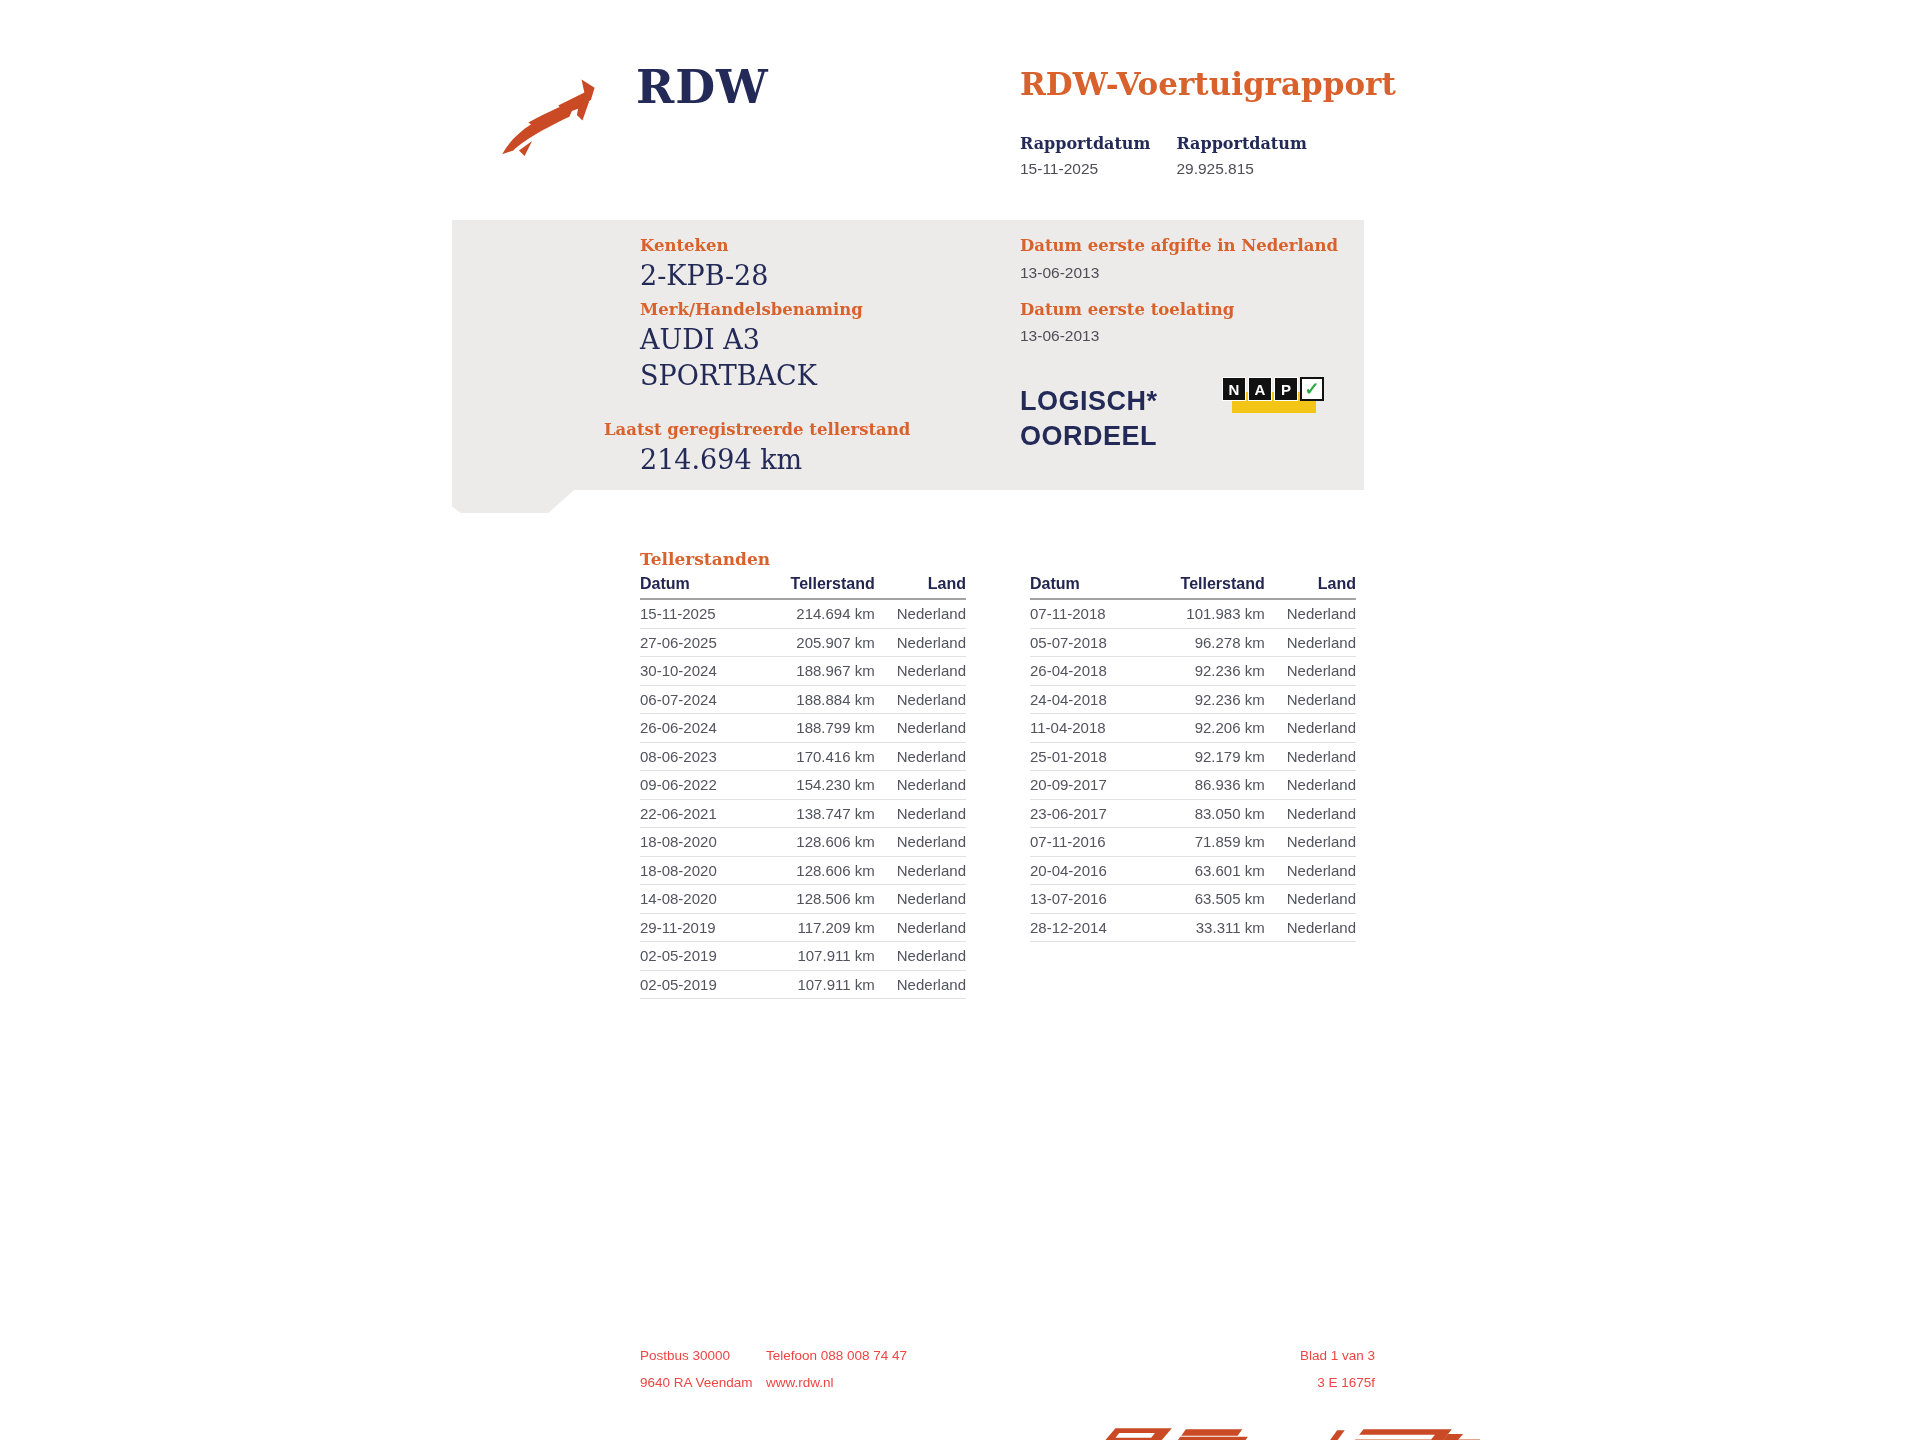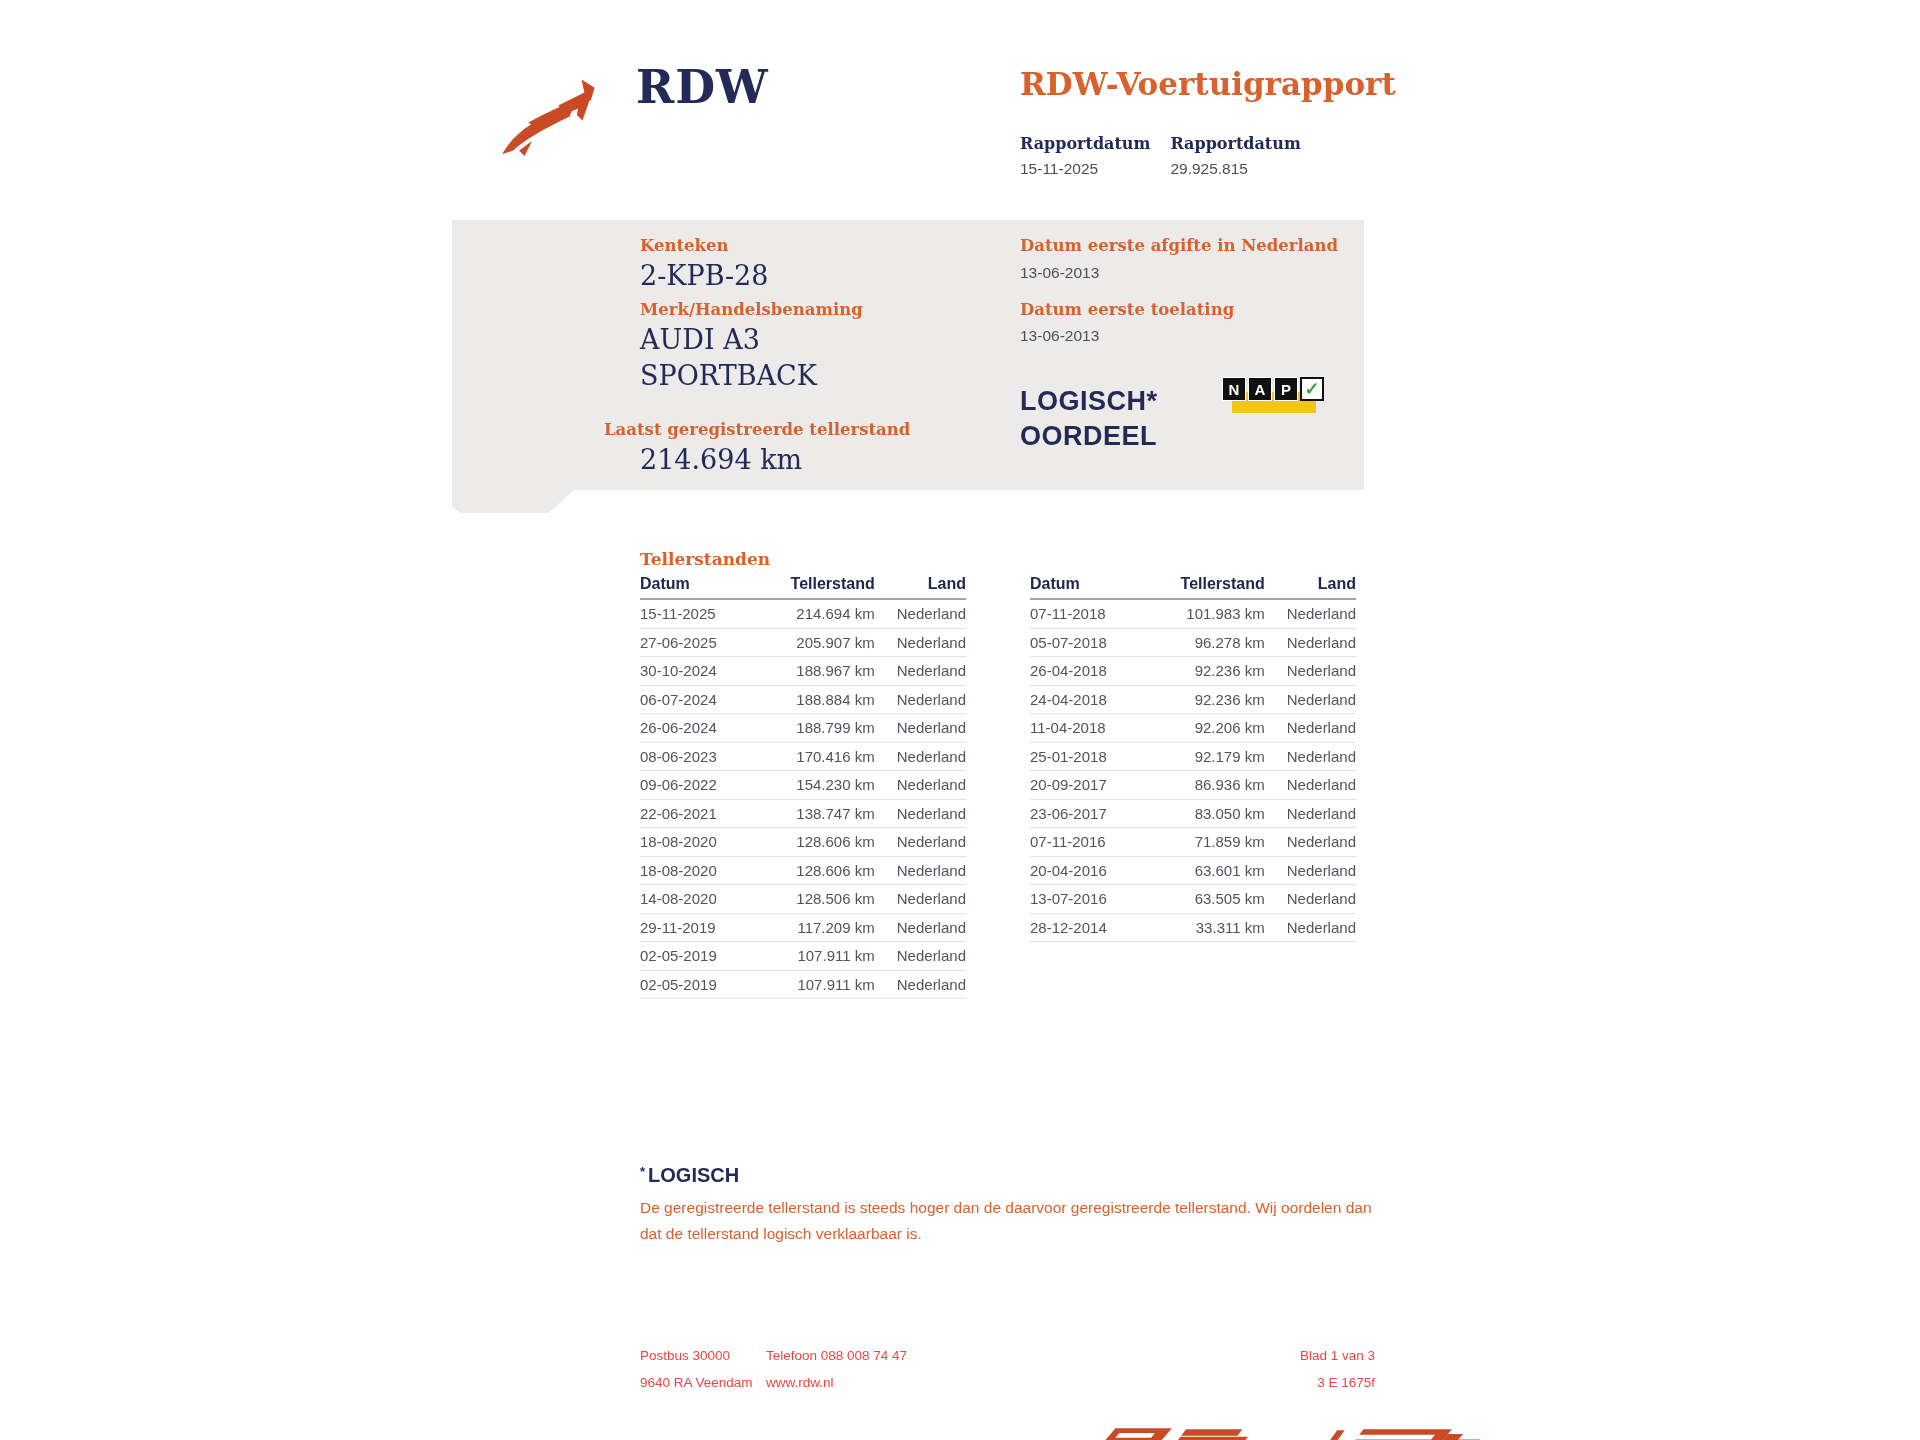--- a/index.html
+++ b/index.html
@@ -17,21 +17,21 @@
   .logo-text {
     left:636px; top:36px;
     font-family:"DejaVu Serif","Liberation Serif",serif;
     font-weight:700; font-size:46px; color:#232a57; letter-spacing:1px;
   }
   .doc-title {
     left:1020px; top:42px;
     font-family:"DejaVu Serif","Liberation Serif",serif;
     font-weight:600; font-size:31px; color:#d8612c;
   }
-  .report-meta { left:1020px; top:110px; display:flex; gap:20px; }
+  .report-meta { left:1020px; top:110px; display:flex; gap:26px; }
   .meta-label {
     font-family:"DejaVu Serif","Liberation Serif",serif;
     font-weight:700; font-size:16px; color:#232a57; display:block;
   }
   .meta-value { font-size:15.5px; color:#4d4d57; display:block; margin-top:7px; }
 
   
   .grey-box { left:452px; top:196px; width:912px; height:270px; background:#edebe9; }
   .grey-tab {
     left:452px; top:466px; width:122px; height:23px; background:#edebe9;
@@ -300,26 +300,20 @@
           <span class="tcell c2">Nederland</span>
         </div>
         <div class="trow">
           <span class="tcell c0">28-12-2014</span>
           <span class="tcell c1">33.311 km</span>
           <span class="tcell c2">Nederland</span>
         </div>
       </div>
   </div>
 
-  <div class="abs" style="left:640px; top:1140px;">
-    <div class="expl-title">
-      <span class="ast">*</span><span>LOGISCH</span>
-    </div>
-    <div class="expl-text">De geregistreerde tellerstand is steeds hoger dan de daarvoor geregistreerde tellerstand. Wij oordelen dan dat de tellerstand logisch verklaarbaar is.</div>
-  </div>
 
   <div class="abs footer-text" style="left:640px; top:1318px;">
     <div>Postbus 30000</div>
     <div>9640 RA Veendam</div>
   </div>
   <div class="abs footer-text" style="left:766px; top:1318px;">
     <div>Telefoon 088 008 74 47</div>
     <div>www.rdw.nl</div>
   </div>
   <div class="abs footer-text footer-right" style="left:1175px; top:1318px; width:200px;">

